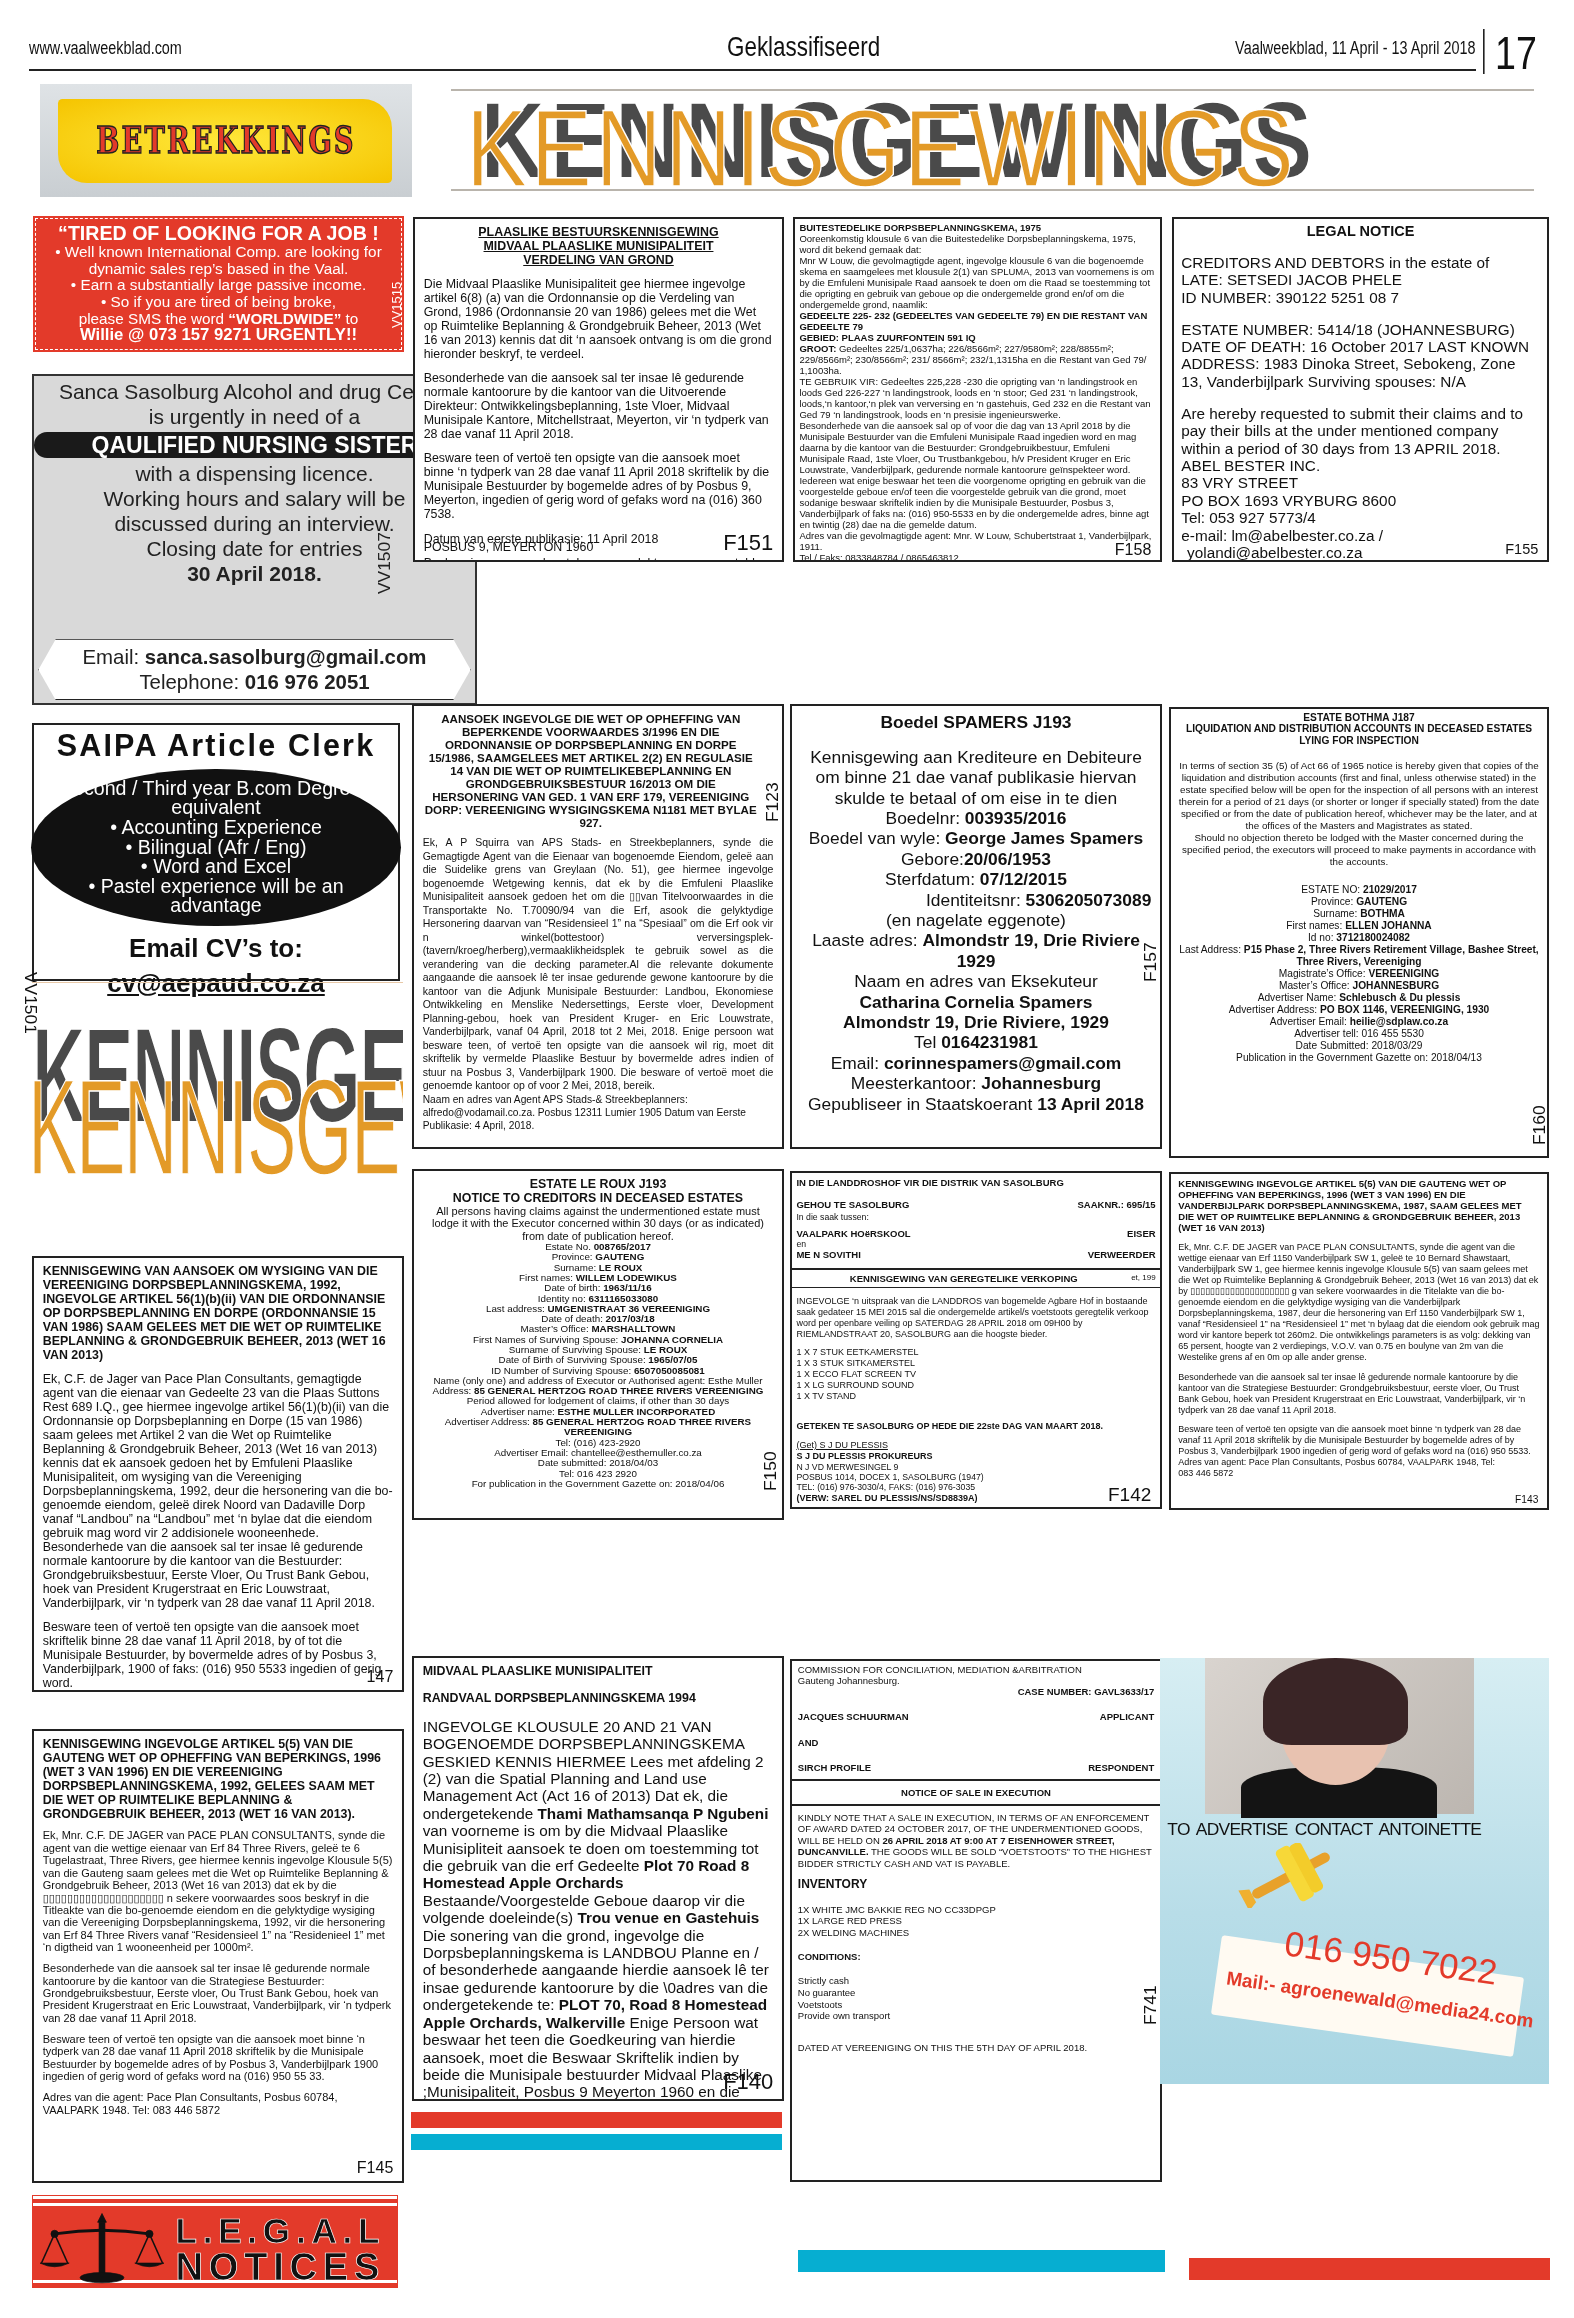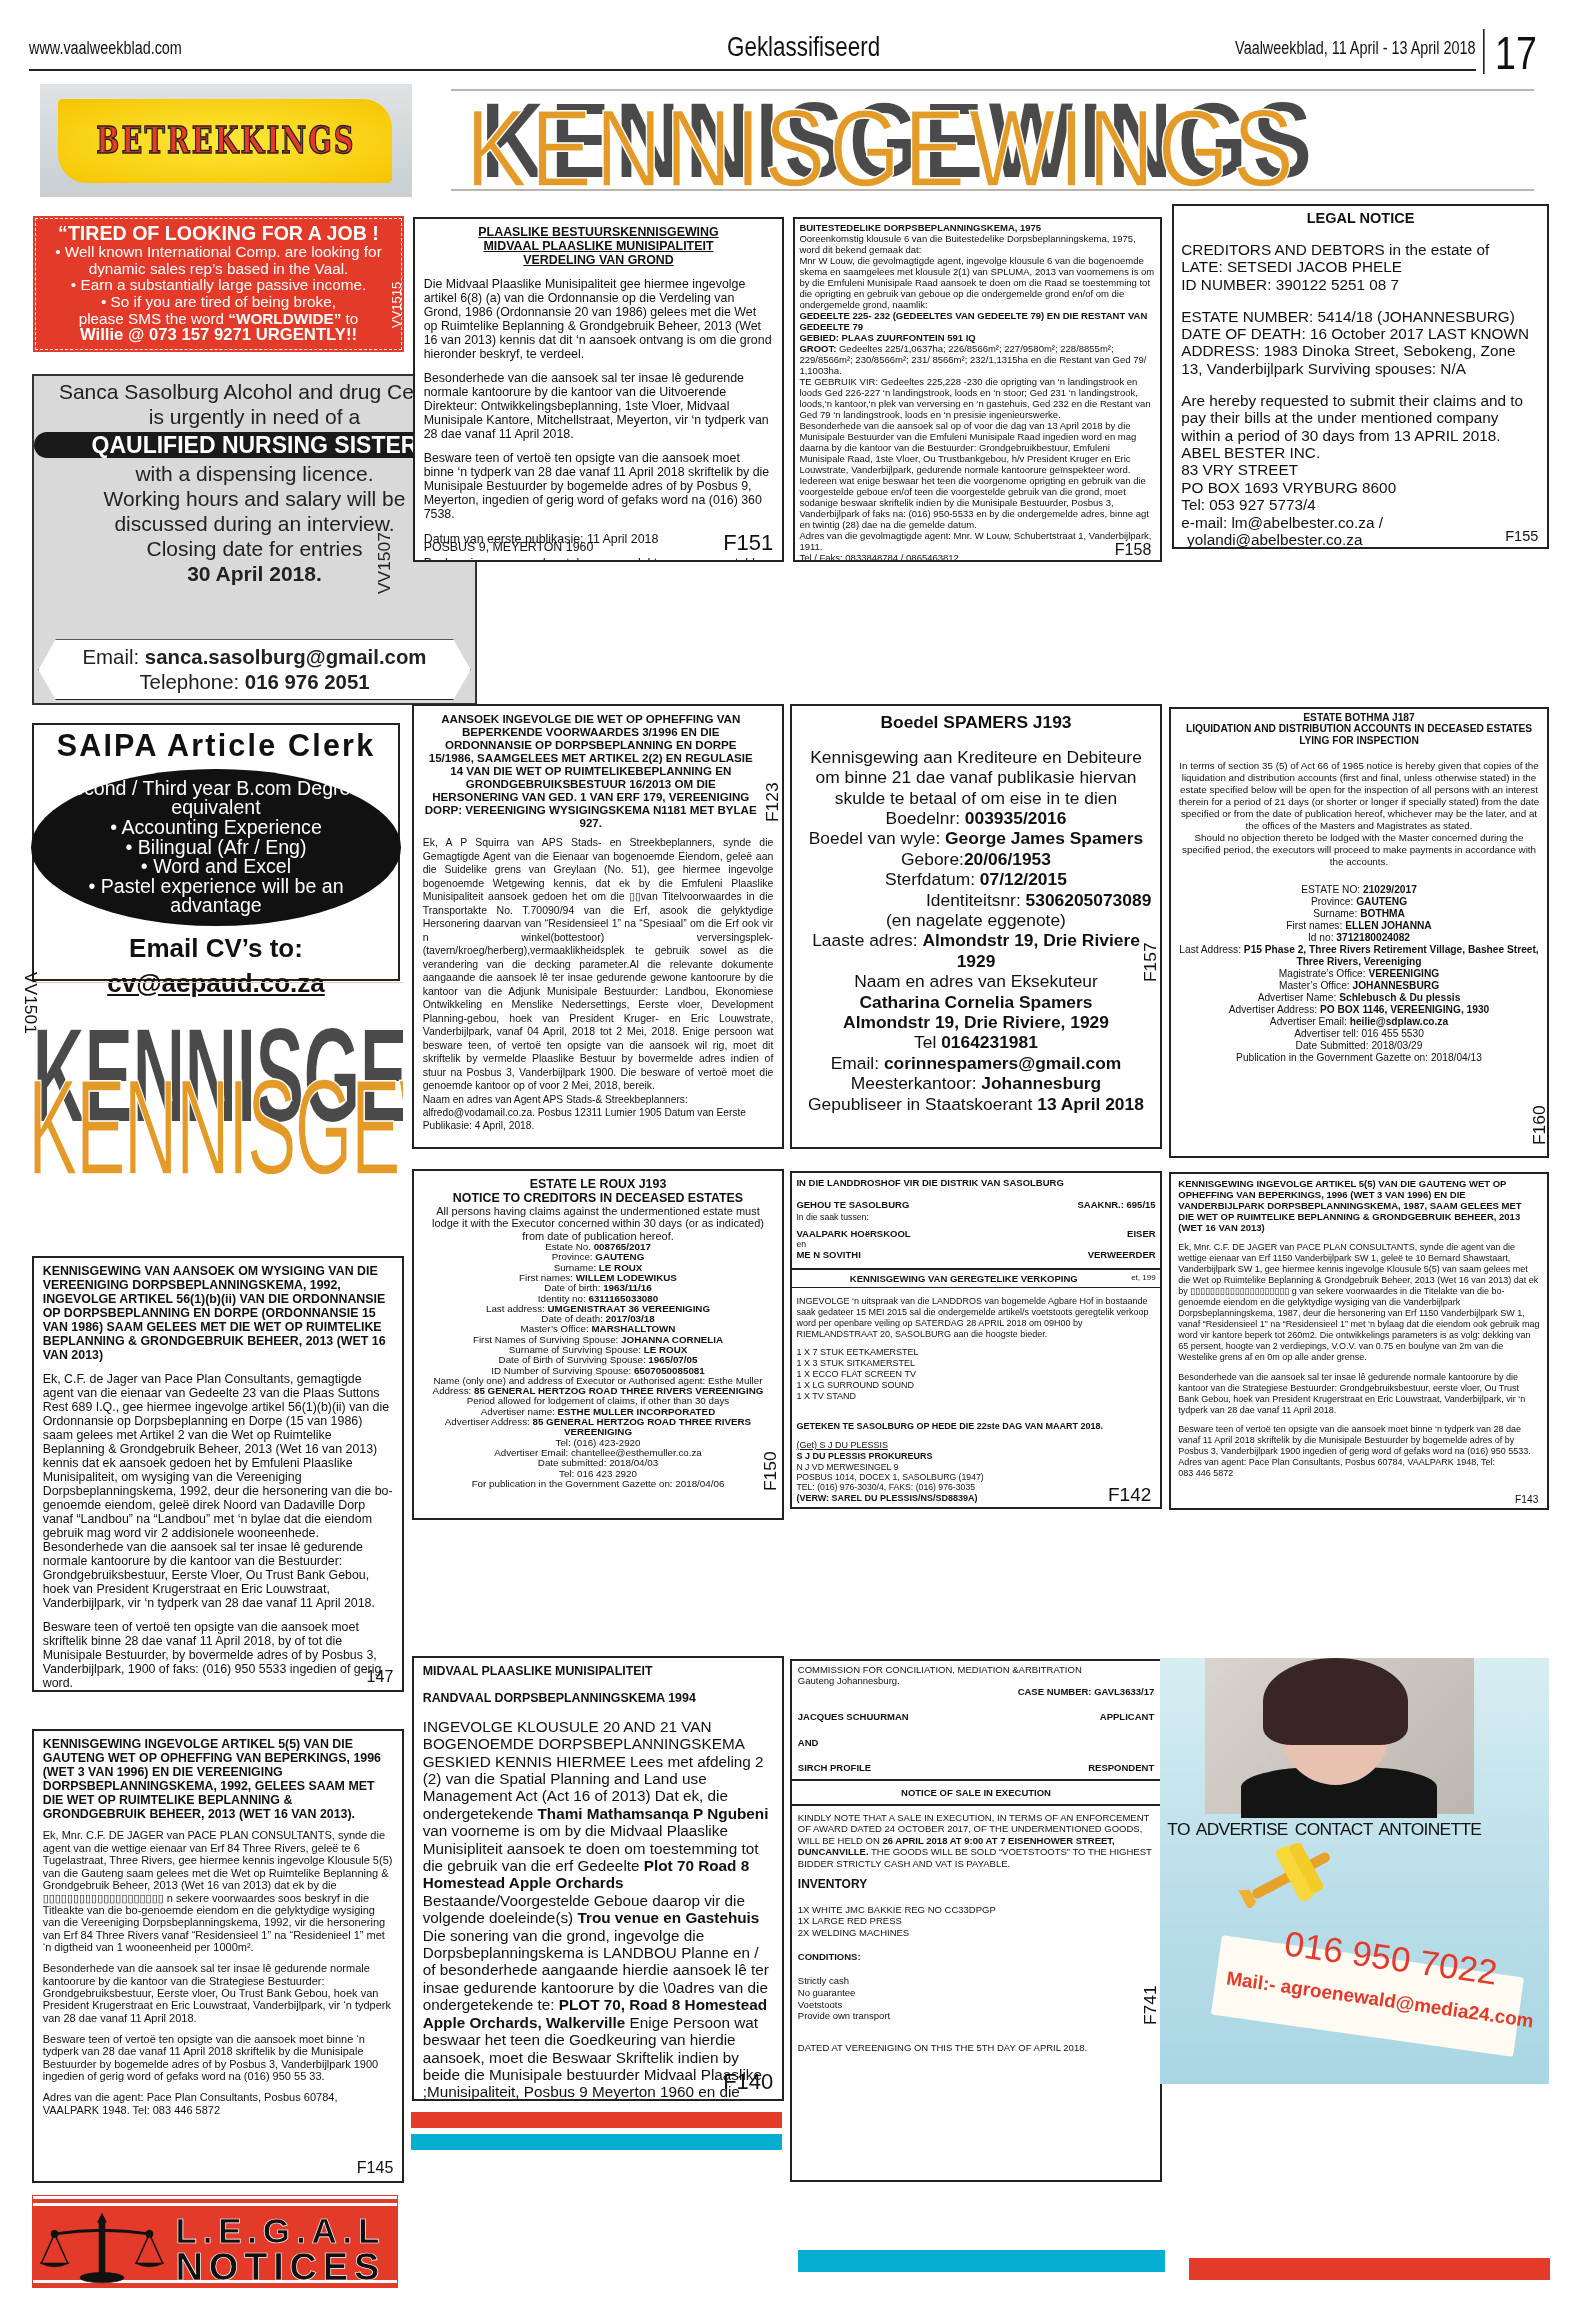--- a/index.html
+++ b/index.html
@@ -327,21 +327,21 @@
       <div>No guarantee</div>
       <div>Voetstoots</div>
       <div>Provide own transport</div>
     </div>
   <p style="font-size:9.5px;margin-top:20.4px">DATED AT VEREENIGING ON THIS THE 5TH DAY OF APRIL 2018.</p>
   <span class="vref" style="left:348px;top:364px">F741</span>
 </div>
 
 <div class="abs stripe" style="left:798px;top:2250px;width:367px;height:22px;background:#06aed1"></div>
 
-<div class="box" style="left:1172px;top:204px;width:377px;height:345px;padding:4.4px 7.3px">
+<div class="box" style="left:1172px;top:217px;width:377px;height:345px;padding:4.4px 7.3px">
   <div class="ttl" style="font-size:14.5px">LEGAL NOTICE</div>
   <p class="lg" style="margin-top:14.5px">CREDITORS AND DEBTORS in the estate of</p>
   <p class="lg">LATE: SETSEDI JACOB PHELE</p>
   <p class="lg">ID NUMBER: 390122 5251 08 7</p>
   <p class="lg" style="margin-top:14.5px">ESTATE NUMBER: 5414/18 (JOHANNESBURG) DATE OF DEATH: 16 October 2017 LAST KNOWN ADDRESS: 1983 Dinoka Street, Sebokeng, Zone 13, Vanderbijlpark Surviving spouses: N/A</p>
   <p class="lg" style="margin-top:14.5px">Are hereby requested to submit their claims and to pay their bills at the under mentioned company within a period of 30 days from 13 APRIL 2018.</p>
   <p class="lg">ABEL BESTER INC.</p>
   <p class="lg">83 VRY STREET</p>
   <p class="lg">PO BOX 1693 VRYBURG 8600</p>
   <p class="lg">Tel: 053 927 5773/4</p>

